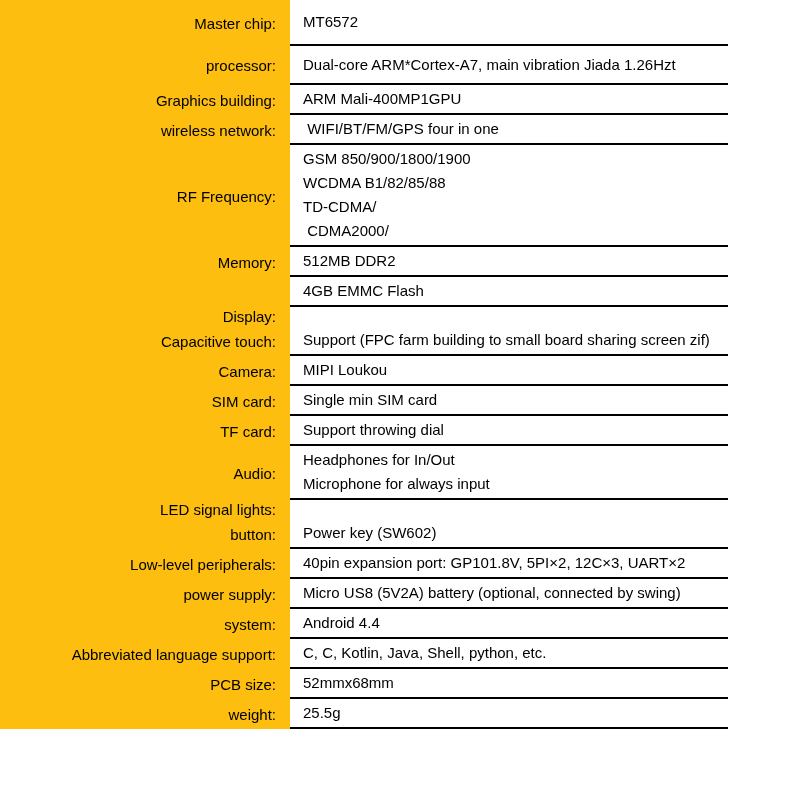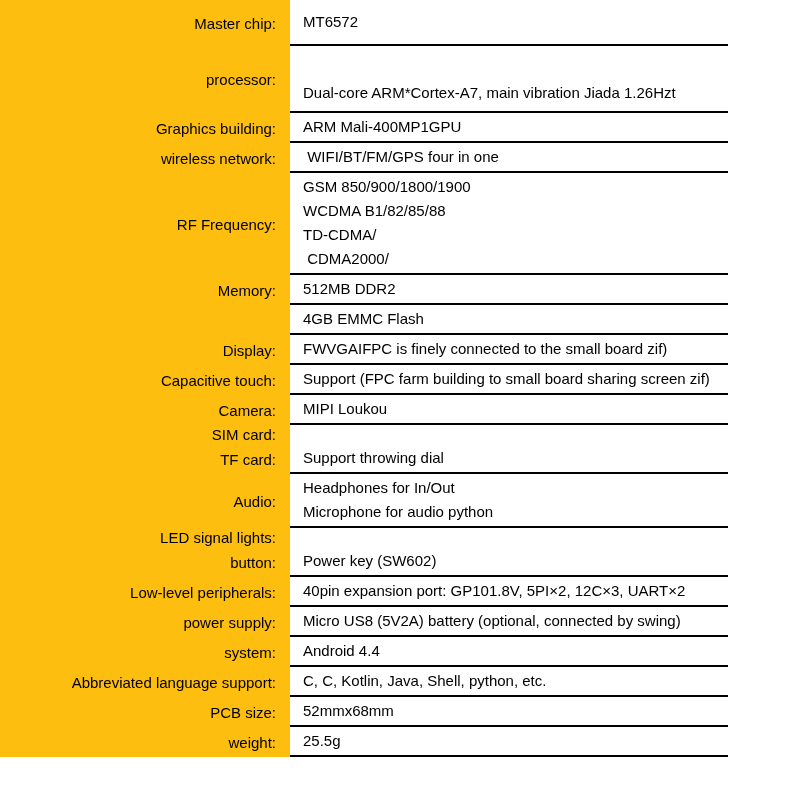--- a/index.html
+++ b/index.html
@@ -47,21 +47,21 @@
     box-sizing: border-box;
     font-size: 15px;
     min-height: 28px;
   }
   .value-line {
     line-height: 24px;
     white-space: pre-wrap;
   }
   
   .spec-row:nth-child(1) .value-cell { min-height: 46px; }
-  .spec-row:nth-child(2) .value-cell { min-height: 39px; margin-top: 28px; }
+  .spec-row:nth-child(2) .value-cell { min-height: 39px; }
 </style>
 </head>
 <body>
 
 <div id="spec-sheet">
   <div id="spec-table">
   <div class="spec-row">
     <div class="label-cell">Master chip:</div>
     <div class="value-cell">
           <div class="value-line">MT6572</div>
@@ -108,55 +108,55 @@
 
   <div class="spec-row">
     <div class="label-cell"></div>
     <div class="value-cell">
           <div class="value-line">4GB EMMC Flash</div>
         </div>
   </div>
 
   <div class="spec-row">
     <div class="label-cell">Display:</div>
-    <div class="value-cell">
-          <div class="value-line">FWVGAIFPC is finely connected to the small board zif)</div>
-        </div>
   </div>
 
   <div class="spec-row">
     <div class="label-cell">Capacitive touch:</div>
     <div class="value-cell">
           <div class="value-line">Support (FPC farm building to small board sharing screen zif)</div>
         </div>
   </div>
 
   <div class="spec-row">
     <div class="label-cell">Camera:</div>
     <div class="value-cell">
           <div class="value-line">MIPI Loukou</div>
         </div>
   </div>
 
   <div class="spec-row">
     <div class="label-cell">SIM card:</div>
+    <div class="value-cell">
+          <div class="value-line">Single min SIM card</div>
+        </div>
   </div>
 
   <div class="spec-row">
     <div class="label-cell">TF card:</div>
     <div class="value-cell">
           <div class="value-line">Support throwing dial</div>
         </div>
   </div>
 
   <div class="spec-row">
     <div class="label-cell">Audio:</div>
     <div class="value-cell">
           <div class="value-line">Headphones for In/Out</div>
-          <div class="value-line">Microphone for audio python</div>
+          <div class="value-line">Microphone for always input</div>
         </div>
   </div>
 
 
   <div class="spec-row">
     <div class="label-cell">LED signal lights:</div>
   </div>
 
   <div class="spec-row">
     <div class="label-cell">button:</div>

